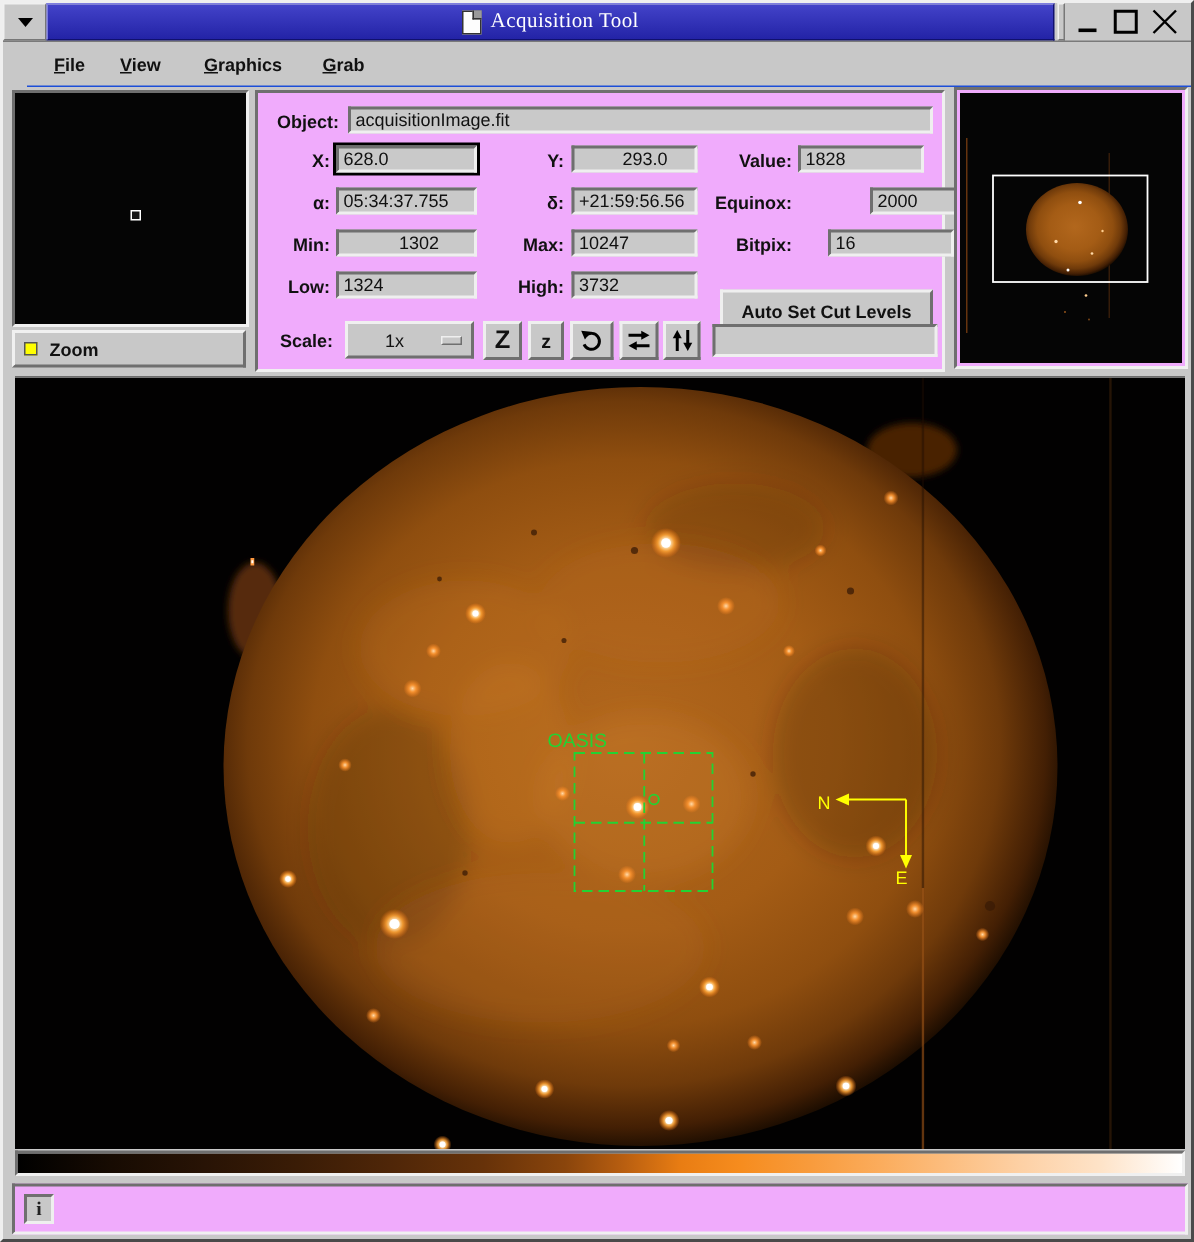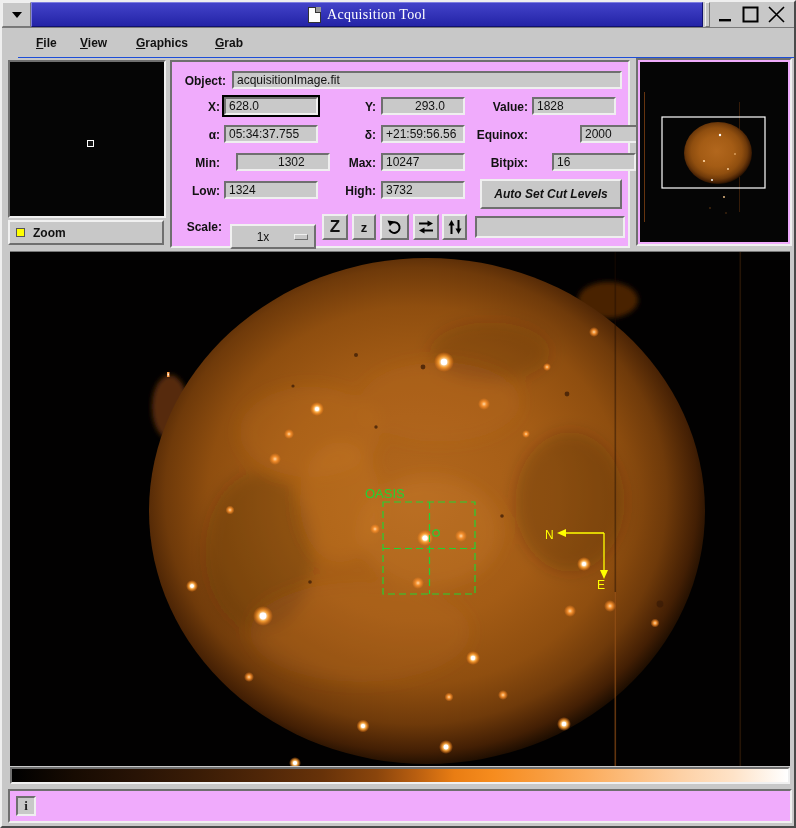--- a/index.html
+++ b/index.html
@@ -125,34 +125,34 @@
     <input class="entry" style="left: 360px; top: 35px; width: 84px; height: 18px;" readonly="" value="1828">
 
     <span class="lbl" style="left:14px;top:66px;width:34px;">α:</span>
     <input class="entry" style="left: 52px; top: 63px; width: 94px; height: 18px;" readonly="" value="05:34:37.755">
     <span class="lbl" style="left:176px;top:66px;width:28px;">δ:</span>
     <input class="entry" style="left: 209px; top: 63px; width: 84px; height: 18px;" readonly="" value="+21:59:56.56">
     <span class="lbl" style="left:288px;top:66px;width:68px;">Equinox:</span>
     <input class="entry" style="left: 360px; top: 63px; width: 84px; height: 18px; margin-left: 48px;" readonly="" value="2000">
 
     <span class="lbl" style="left:14px;top:94px;width:34px;">Min:</span>
-    <input class="entry" style="left: 64px; top: 91px; width: 94px; height: 18px; padding-left: 40px;" readonly="" value="1302">
+    <input class="entry" style="left: 52px; top: 91px; width: 94px; height: 18px; padding-left: 40px;" readonly="" value="1302">
     <span class="lbl" style="left:172px;top:94px;width:32px;">Max:</span>
     <input class="entry" style="left: 209px; top: 91px; width: 84px; height: 18px;" readonly="" value="10247">
     <span class="lbl" style="left:298px;top:94px;width:58px;">Bitpix:</span>
     <input class="entry" style="left: 360px; top: 91px; width: 84px; height: 18px; margin-left: 20px;" readonly="" value="16">
 
     <span class="lbl" style="left:14px;top:122px;width:34px;">Low:</span>
     <input class="entry" style="left: 52px; top: 119px; width: 94px; height: 18px;" readonly="" value="1324">
     <span class="lbl" style="left:172px;top:122px;width:32px;">High:</span>
     <input class="entry" style="left: 209px; top: 119px; width: 84px; height: 18px;" readonly="" value="3732">
-    <button class="btn" style="left:308px;top:117px;width:142px;height:30px;font-style:italic;">Auto Set Cut Levels</button>
+    <button class="btn" style="left:308px;top:131px;width:142px;height:30px;">Auto Set Cut Levels</button>
 
     <span class="lbl" style="left:8px;top:158px;width:42px;">Scale:</span>
-    <div class="optionmenu up" style="left:58px;top:152px;width:86px;height:25px;margin-top:10px;">
+    <div class="optionmenu up" style="left:58px;top:152px;width:86px;height:25px;">
       <span class="val">1x</span>
       <span class="dash"></span>
     </div>
     <button class="btn zbig" style="left:150px;top:152px;width:26px;height:26px;">Z</button>
     <button class="btn zsmall" style="left:180px;top:152px;width:24px;height:26px;">z</button>
     <button class="btn" style="left:208px;top:152px;width:29px;height:26px;">
       <svg width="19" height="19" viewBox="0 0 20 20">
         <path d="M4.6 12.2 a5.6 5.6 0 1 0 1.3 -6.2" fill="none" stroke="#000" stroke-width="2.1"></path>
         <polygon points="2.6,2.6 9.4,3.4 5.2,8.8" fill="#000"></polygon>
       </svg>

